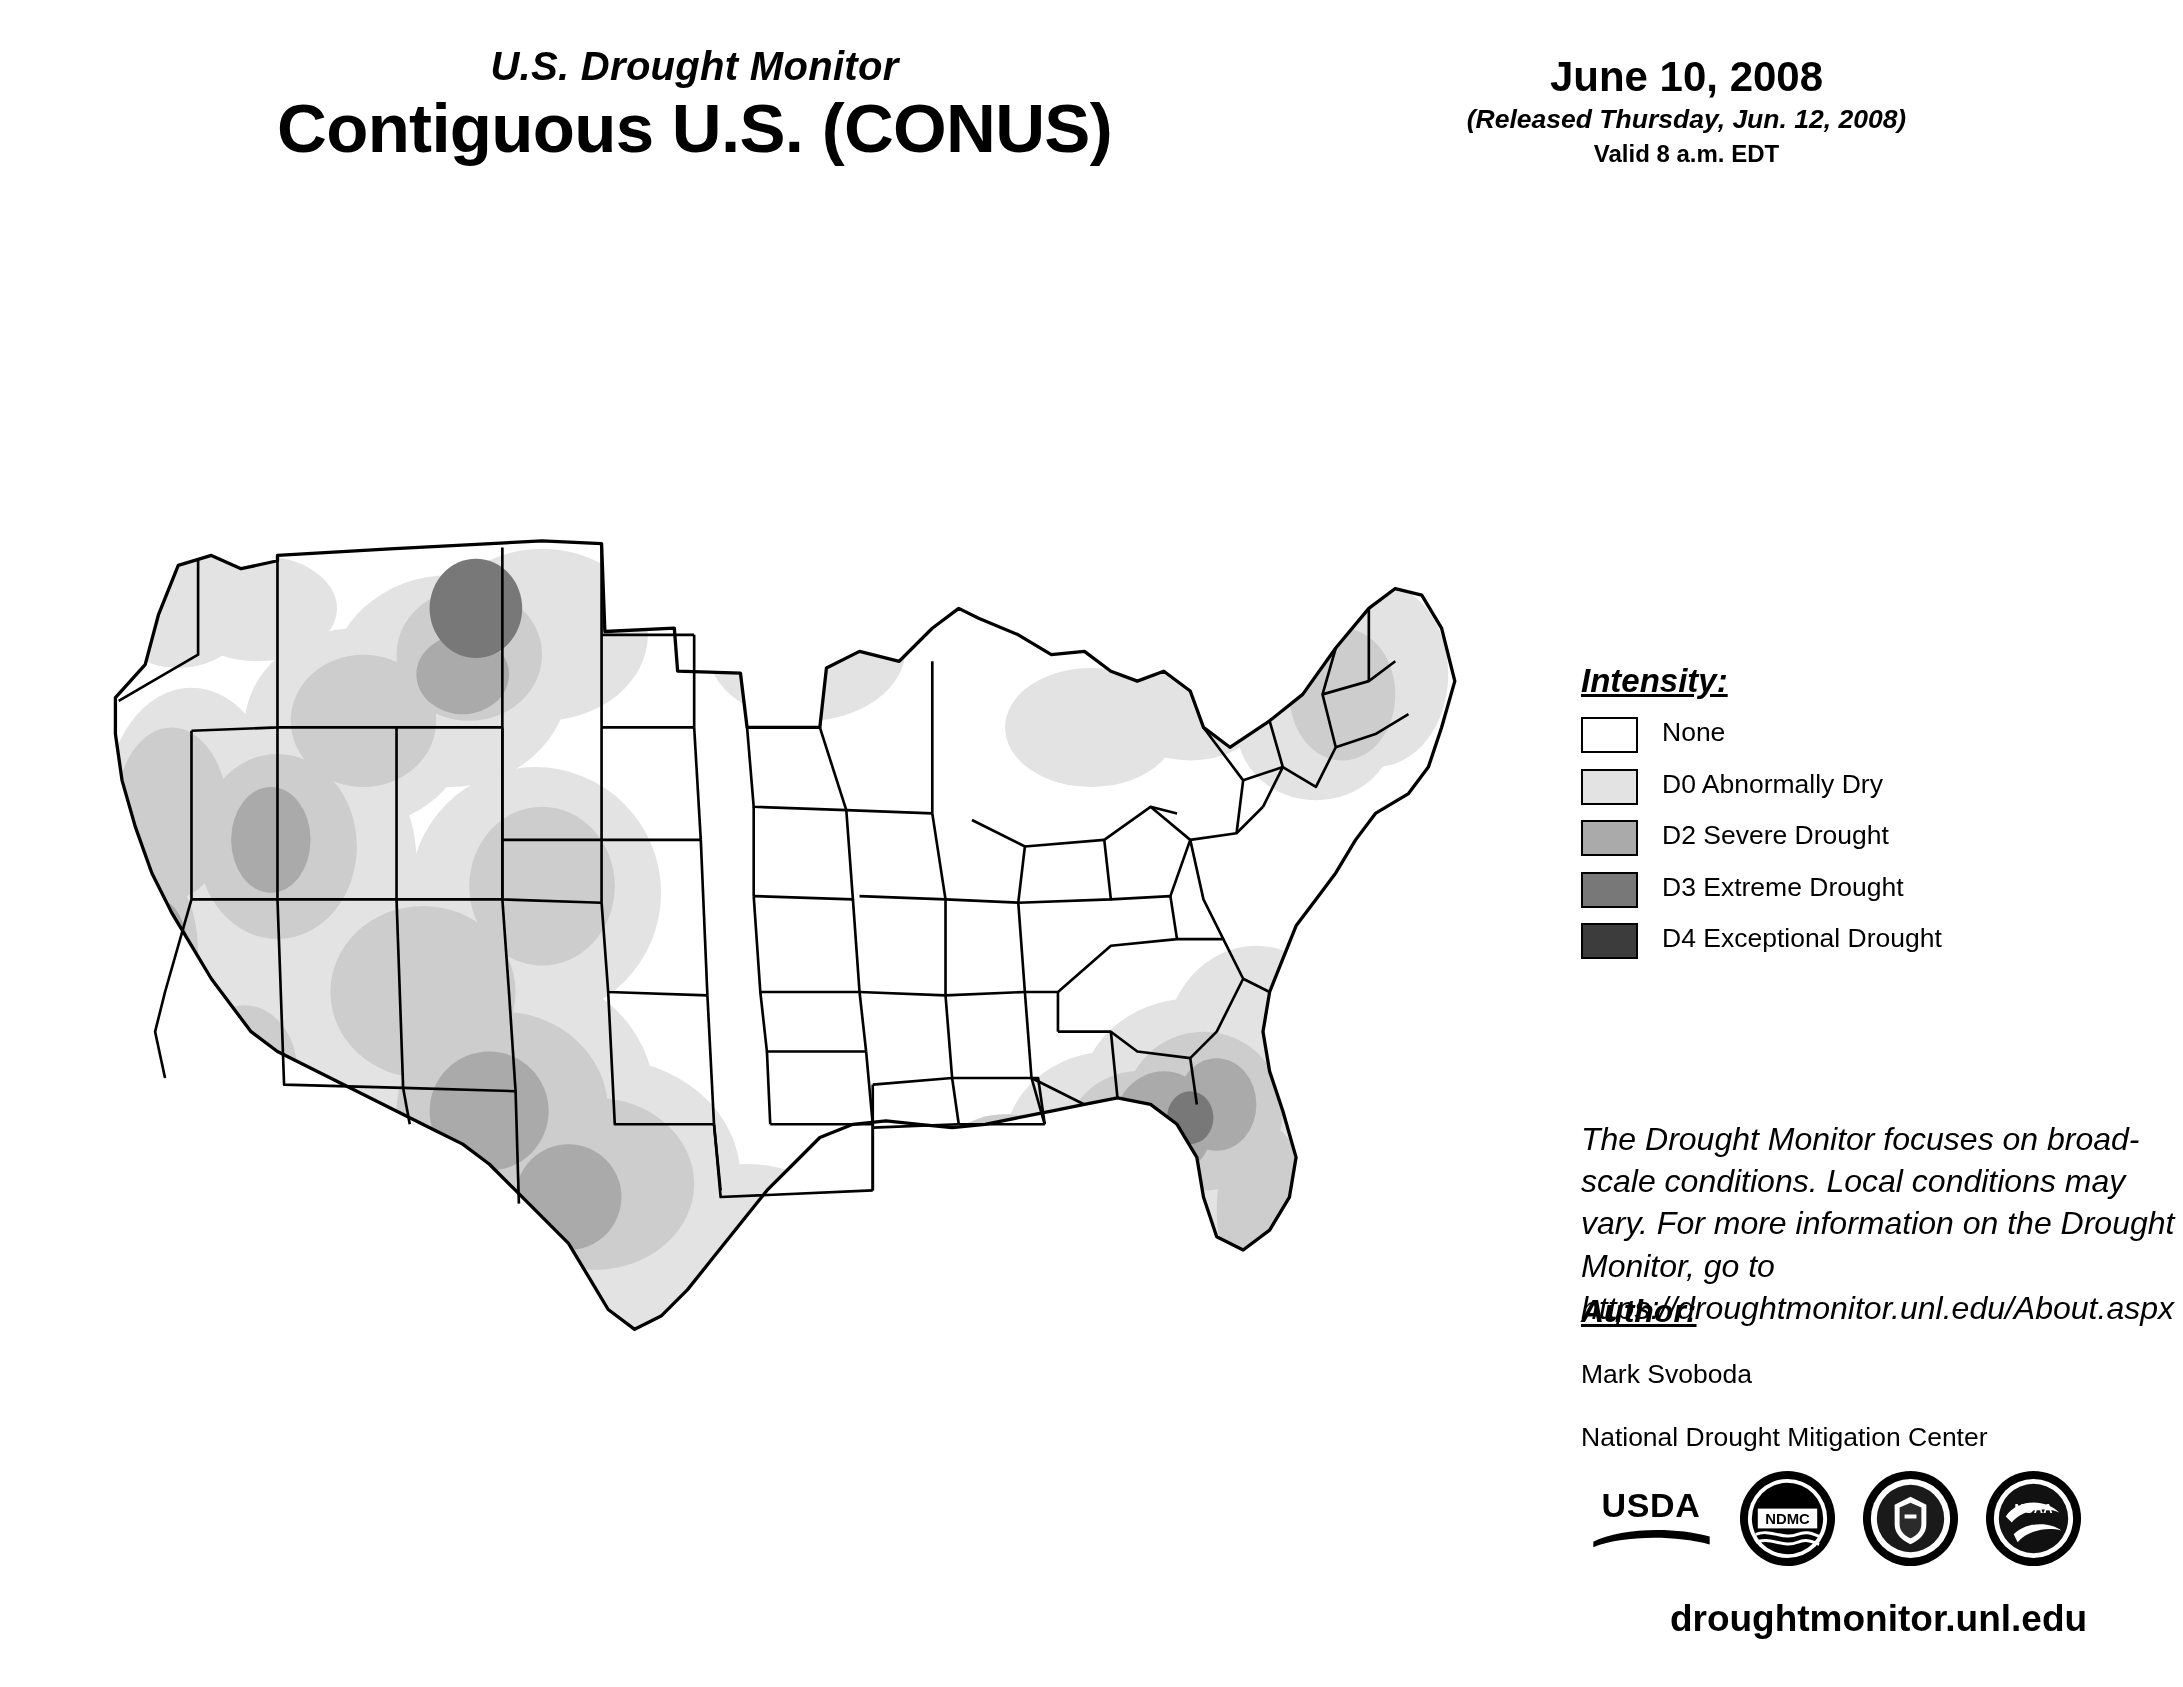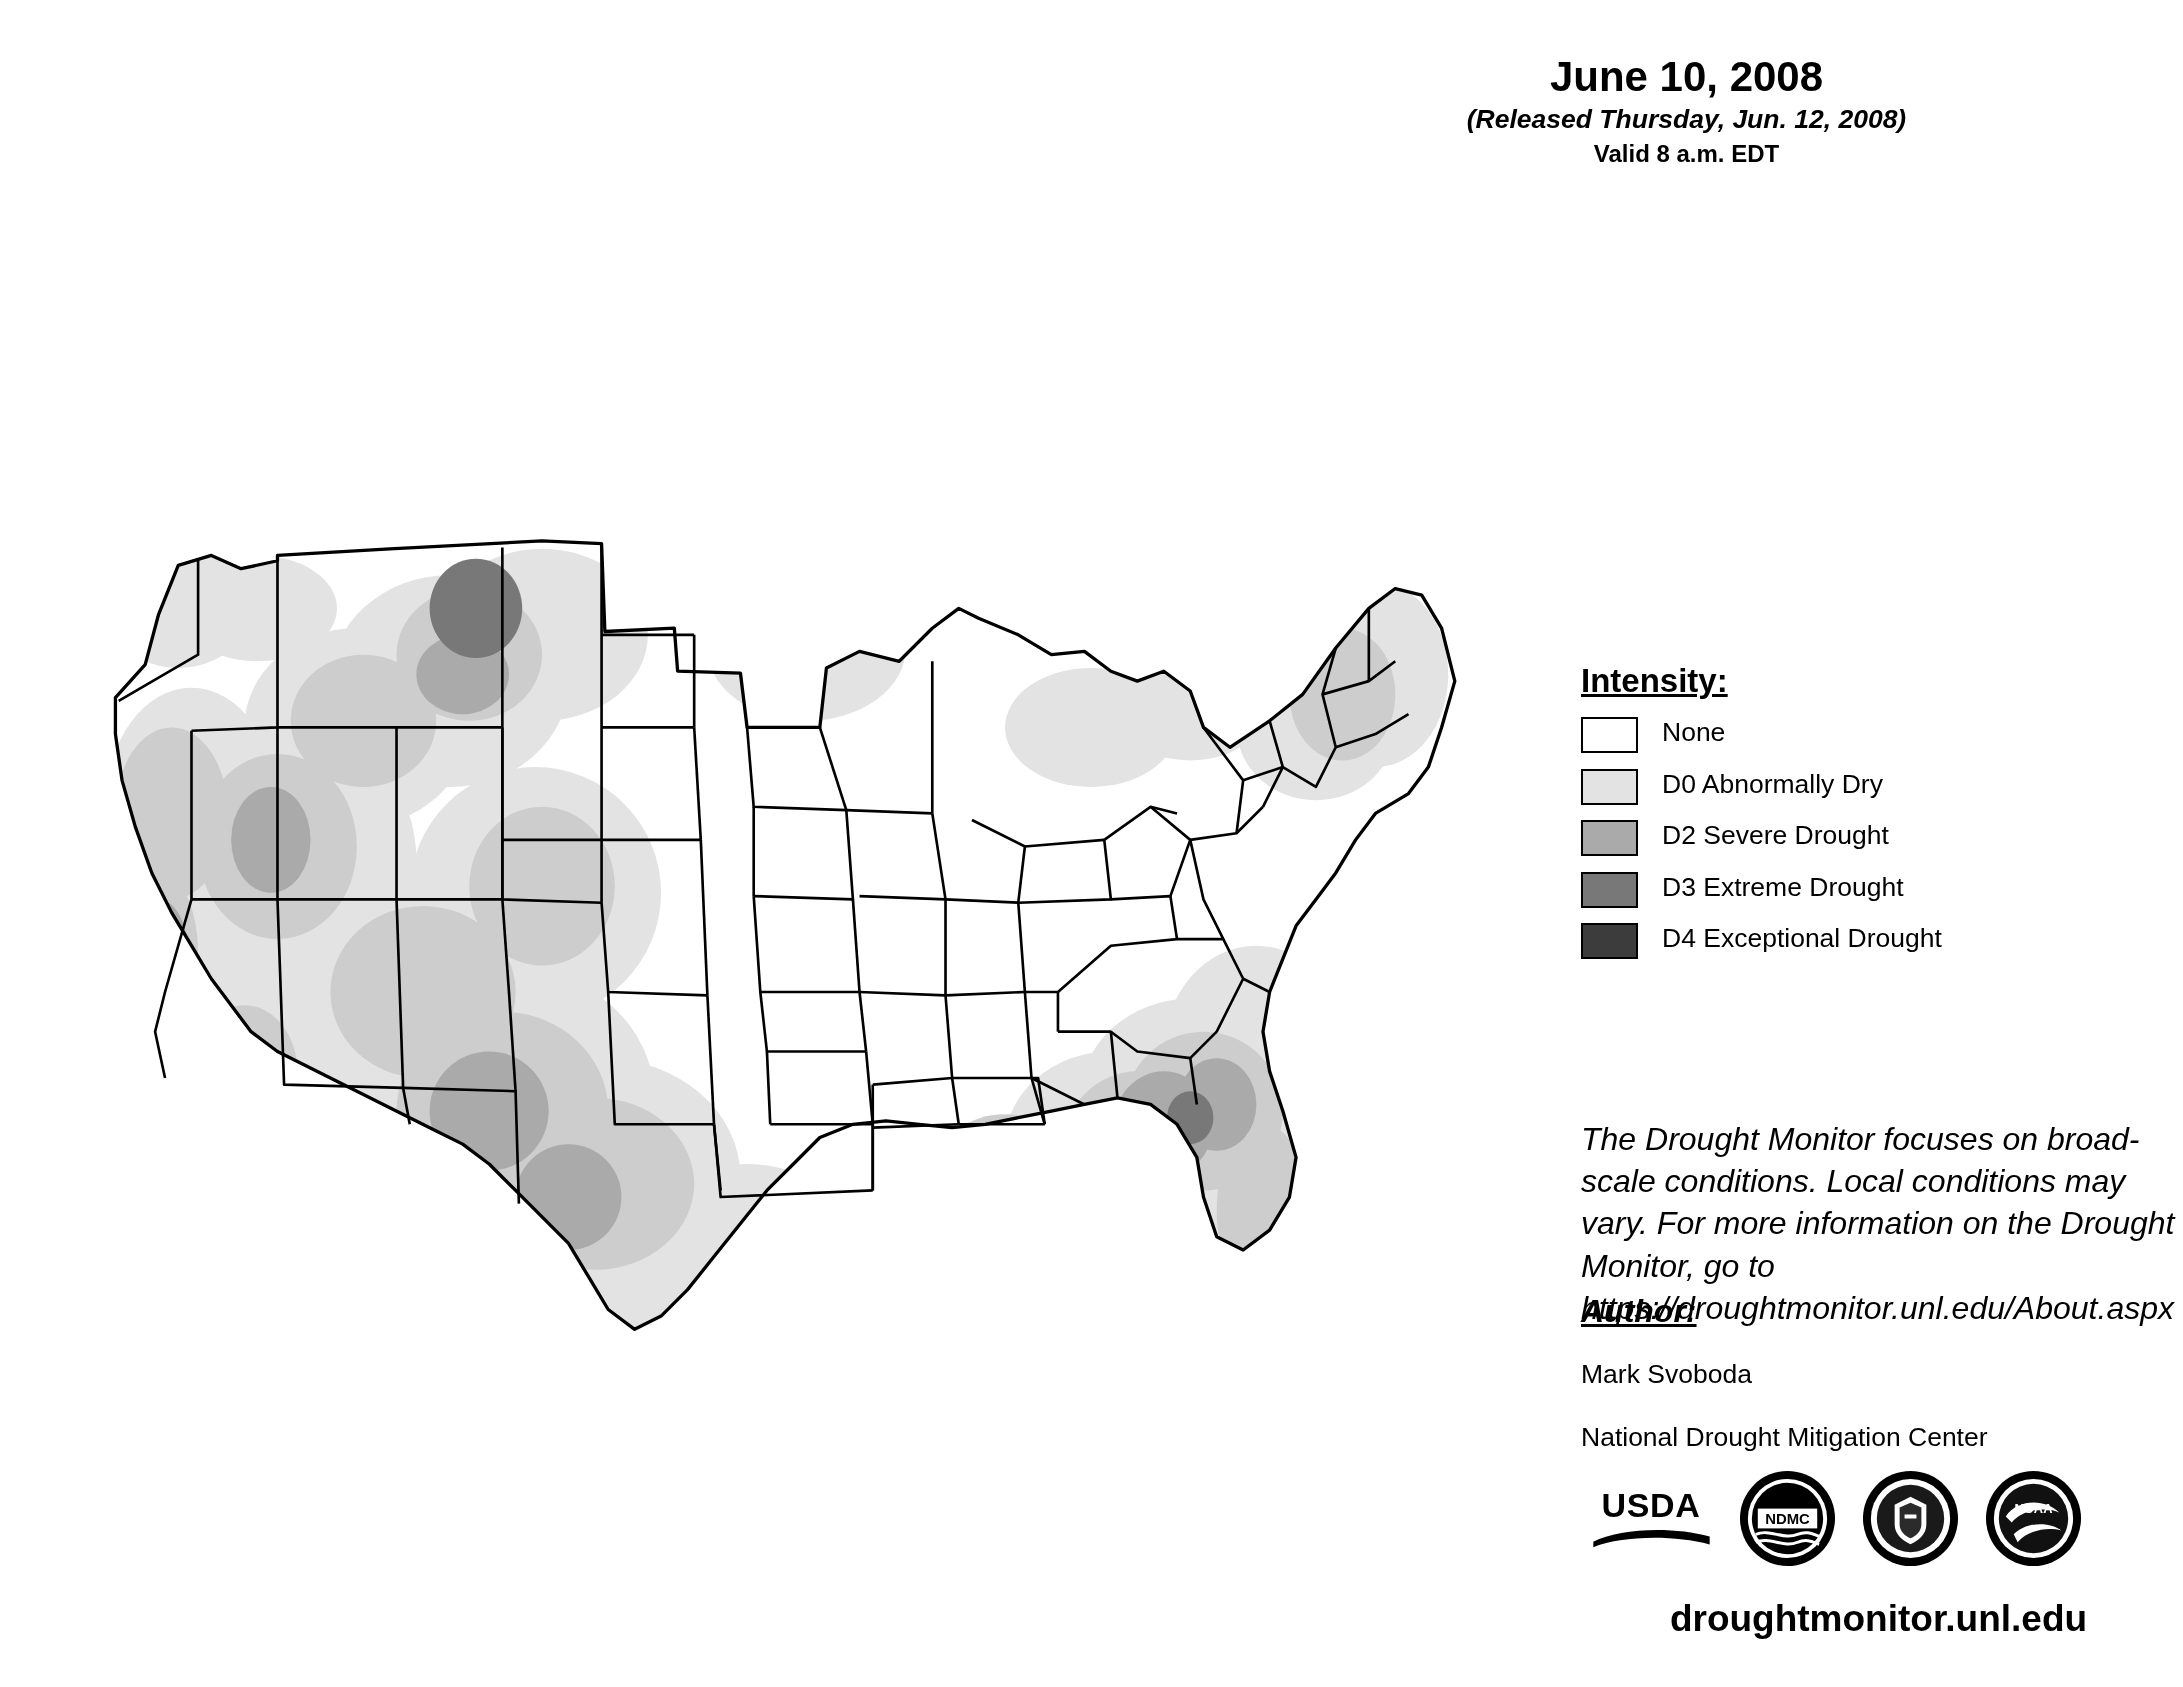--- a/index.html
+++ b/index.html
@@ -88,20 +88,21 @@
 
   
   #legend {
     position: absolute;
     left: 1581px;
     top: 662px;
     width: 529px;
   }
   #legend-title {
     font-size: 33px;
+    font-style: italic;
     font-weight: bold;
     text-decoration: underline;
     margin: 0 0 17px 0;
   }
   .legend-row {
     display: flex;
     align-items: flex-start;
     margin-bottom: 10.6px;
     height: 41px;
   }
@@ -192,20 +193,24 @@
     width: 595px;
     text-align: center;
     font-size: 37px;
     font-weight: bold;
   }
 </style>
 </head>
 <body>
 
 <div id="header">
+  <div id="title-block">
+    <div id="subtitle">U.S. Drought Monitor</div>
+    <div id="main-title">Contiguous U.S. (CONUS)</div>
+  </div>
   <div id="date-block">
     <div id="date-line">June 10, 2008</div>
     <div id="released-line">(Released Thursday, Jun. 12, 2008)</div>
     <div id="valid-line">Valid 8 a.m. EDT</div>
   </div>
 </div>
 
 <div id="map-area">
   <svg id="map-svg" viewBox="0 0 2180 1400" xmlns="http://www.w3.org/2000/svg">
     <defs>

